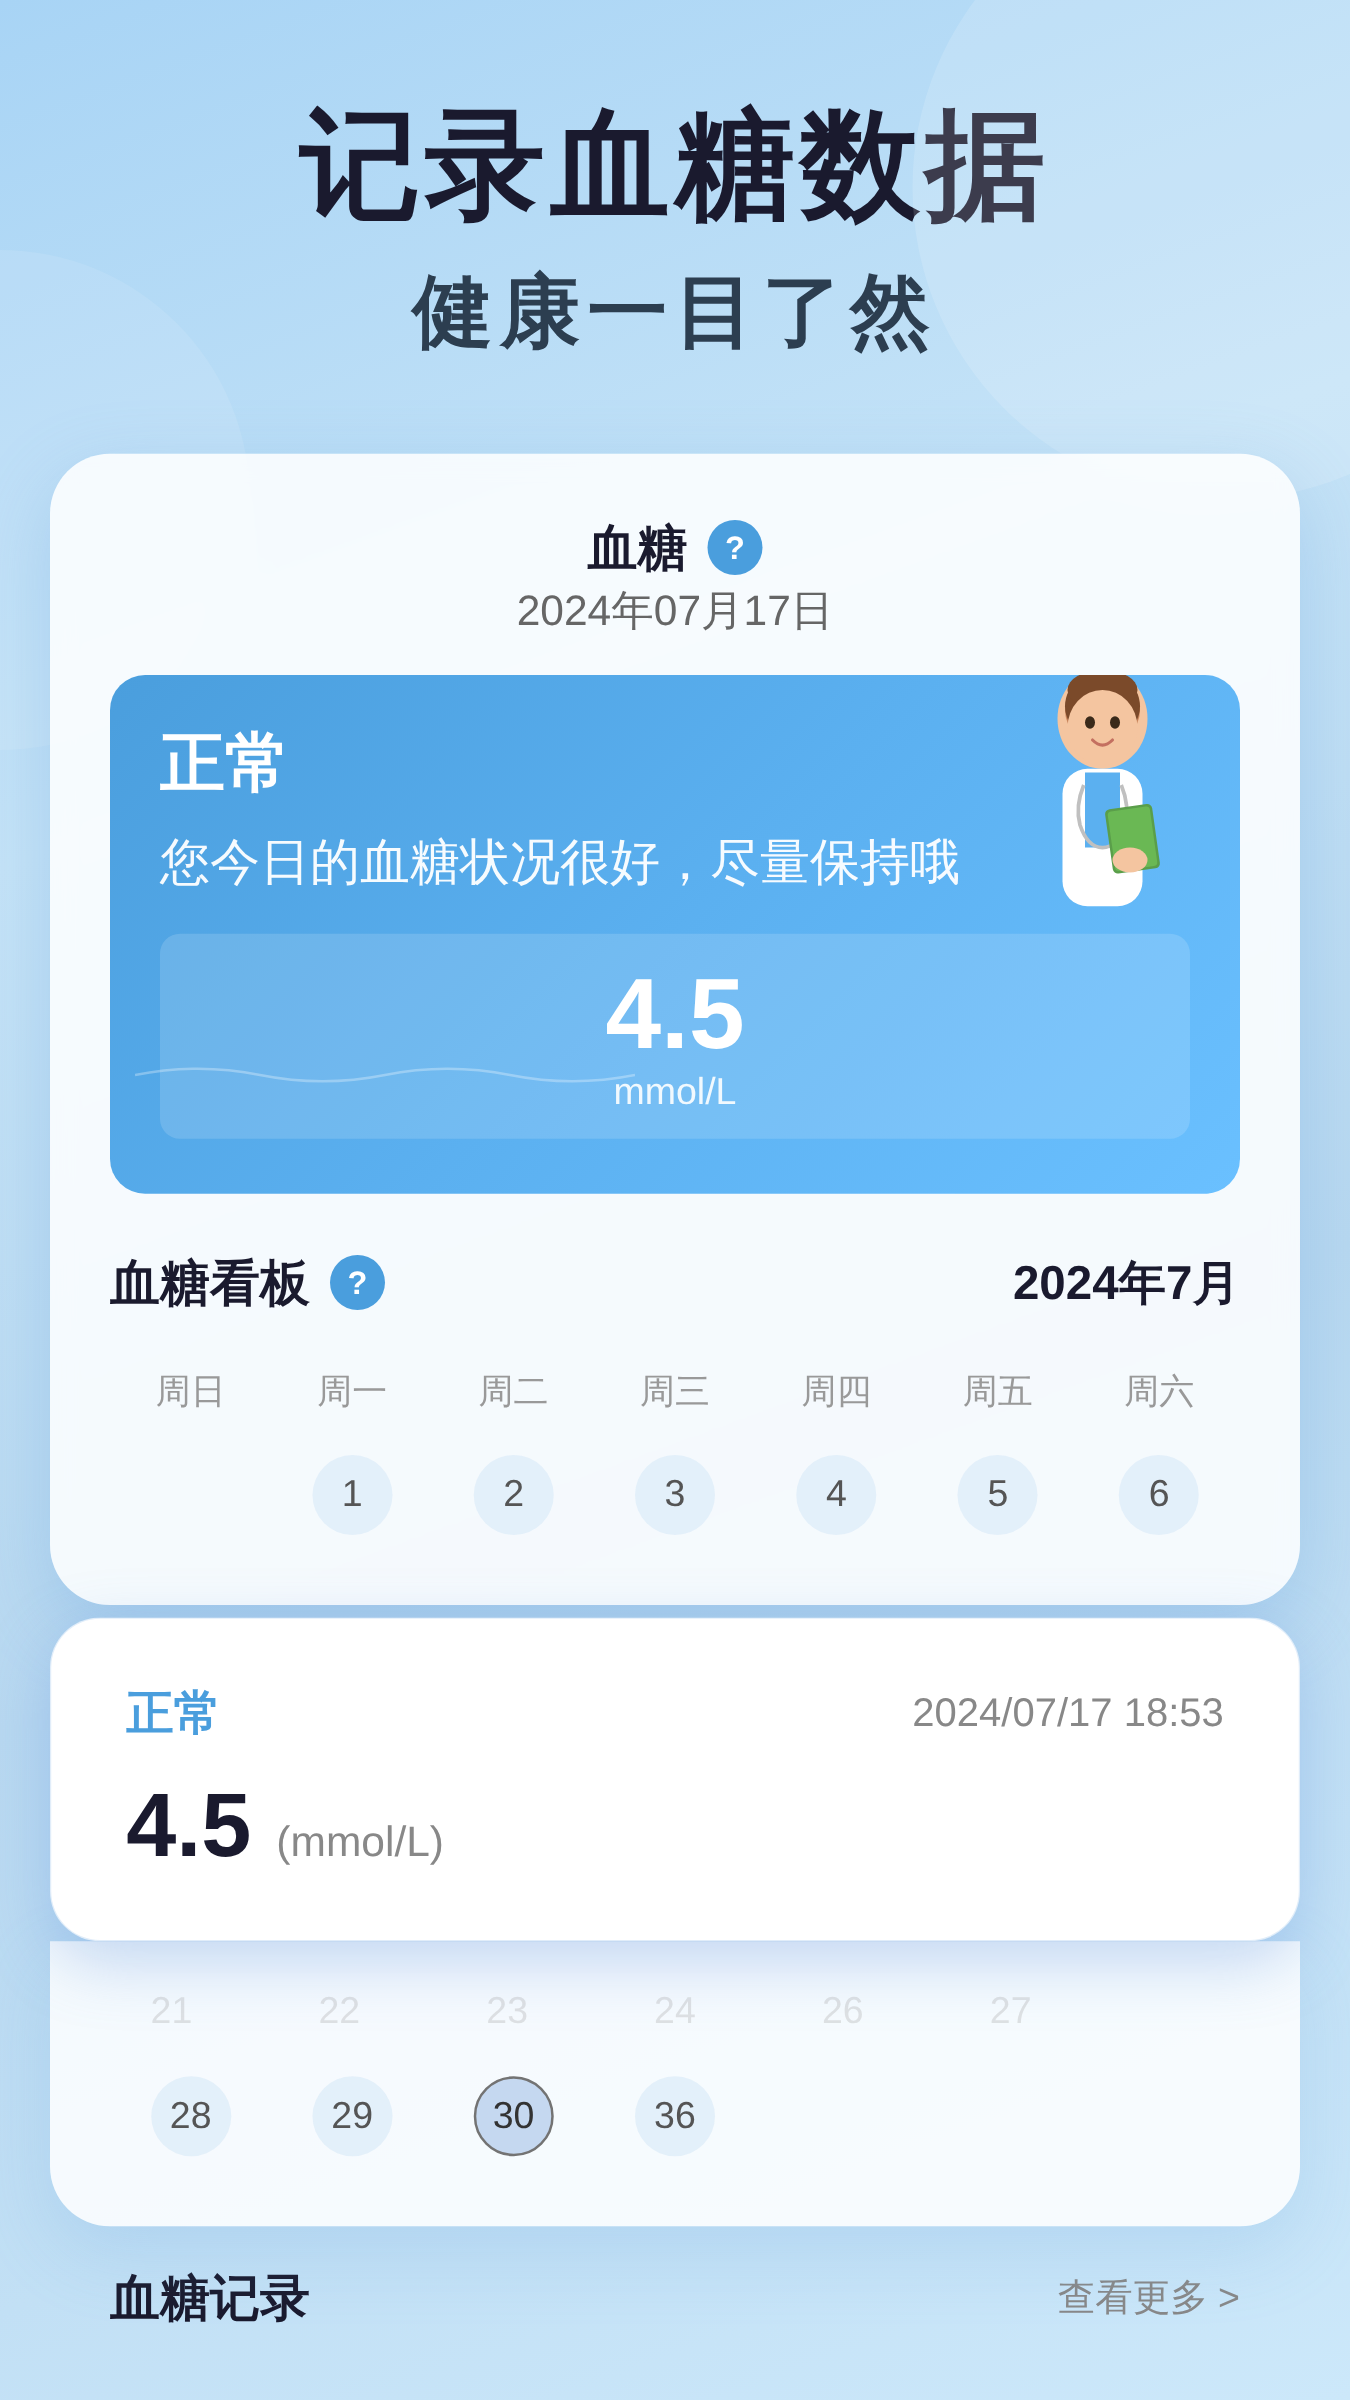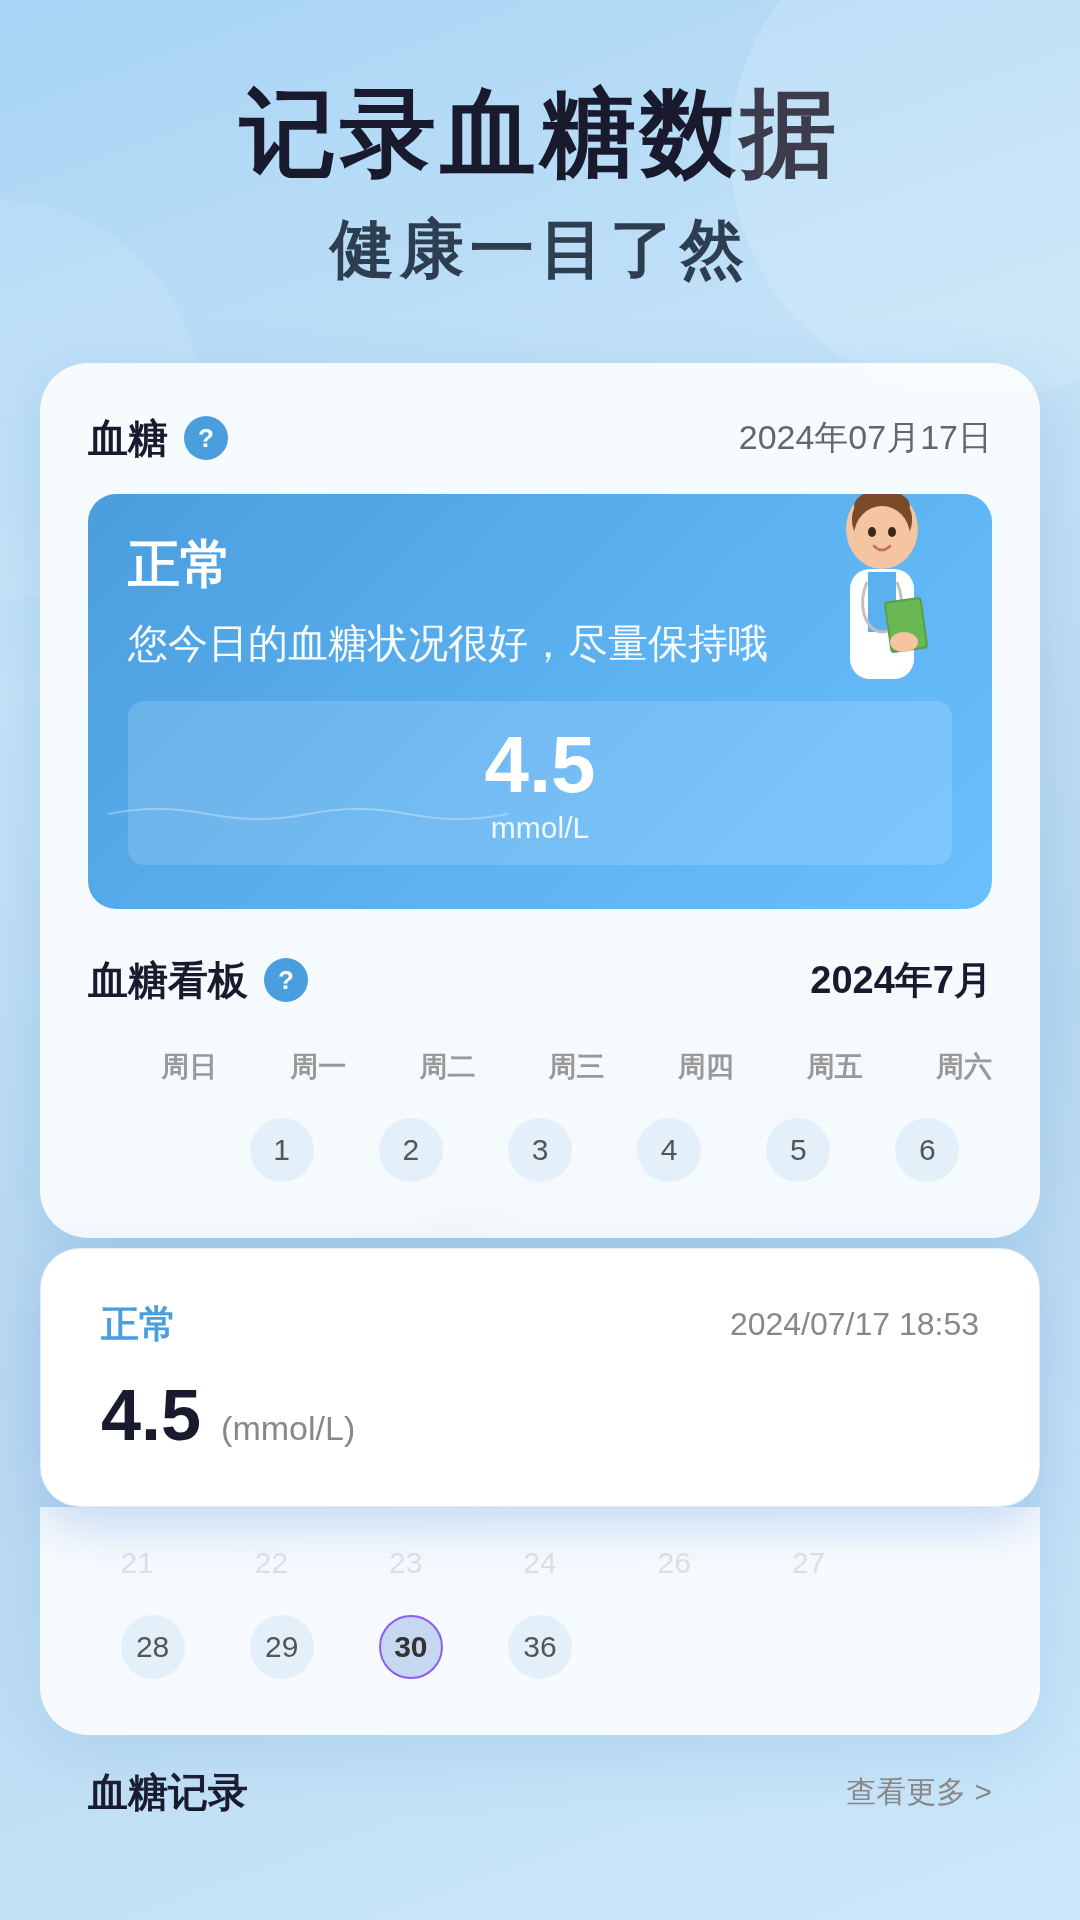--- a/index.html
+++ b/index.html
@@ -41,23 +41,24 @@
       padding: 48px 48px 40px;
       box-shadow: 0 20px 60px rgba(100,160,220,0.3);
       backdrop-filter: blur(10px);
       position: relative;
       z-index: 2;
     }
 
     
     .card-header {
       display: flex;
-      justify-content: space-between;
+      justify-content: flex-start;
       align-items: center;
       margin-bottom: 28px;
+      flex-direction: column;
     }
     .card-header-left {
       display: flex;
       align-items: center;
       gap: 16px;
     }
     .card-title {
       font-size: 40px;
       font-weight: 700;
       color: #1a1a2e;
@@ -155,23 +156,22 @@
       color: #1a1a2e;
     }
     .calendar-month {
       font-size: 38px;
       font-weight: 700;
       color: #1a1a2e;
     }
     .weekday-row {
       display: grid;
       grid-template-columns: repeat(7, 1fr);
-      text-align: right;
+      text-align: center;
       margin-bottom: 20px;
-      font-weight: bold;
     }
     .weekday-label {
       font-size: 28px;
       color: #999;
       padding: 8px 0;
     }
     .date-row {
       display: grid;
       grid-template-columns: repeat(7, 1fr);
       text-align: center;
@@ -190,22 +190,22 @@
       display: flex;
       align-items: center;
       justify-content: center;
       font-size: 30px;
       color: #555;
       background: rgba(220, 235, 248, 0.7);
     }
     .date-circle.today {
       background: #c5d8f0;
       color: #333;
-      font-weight: 700;
-      border: 2px solid #8b5cf6;
+      font-weight: 400;
+      border: 2px solid #737373;
     }
     .date-circle.faded {
       color: #bbb;
       background: transparent;
     }
     .date-empty {
       height: 64px;
     }
 
     

